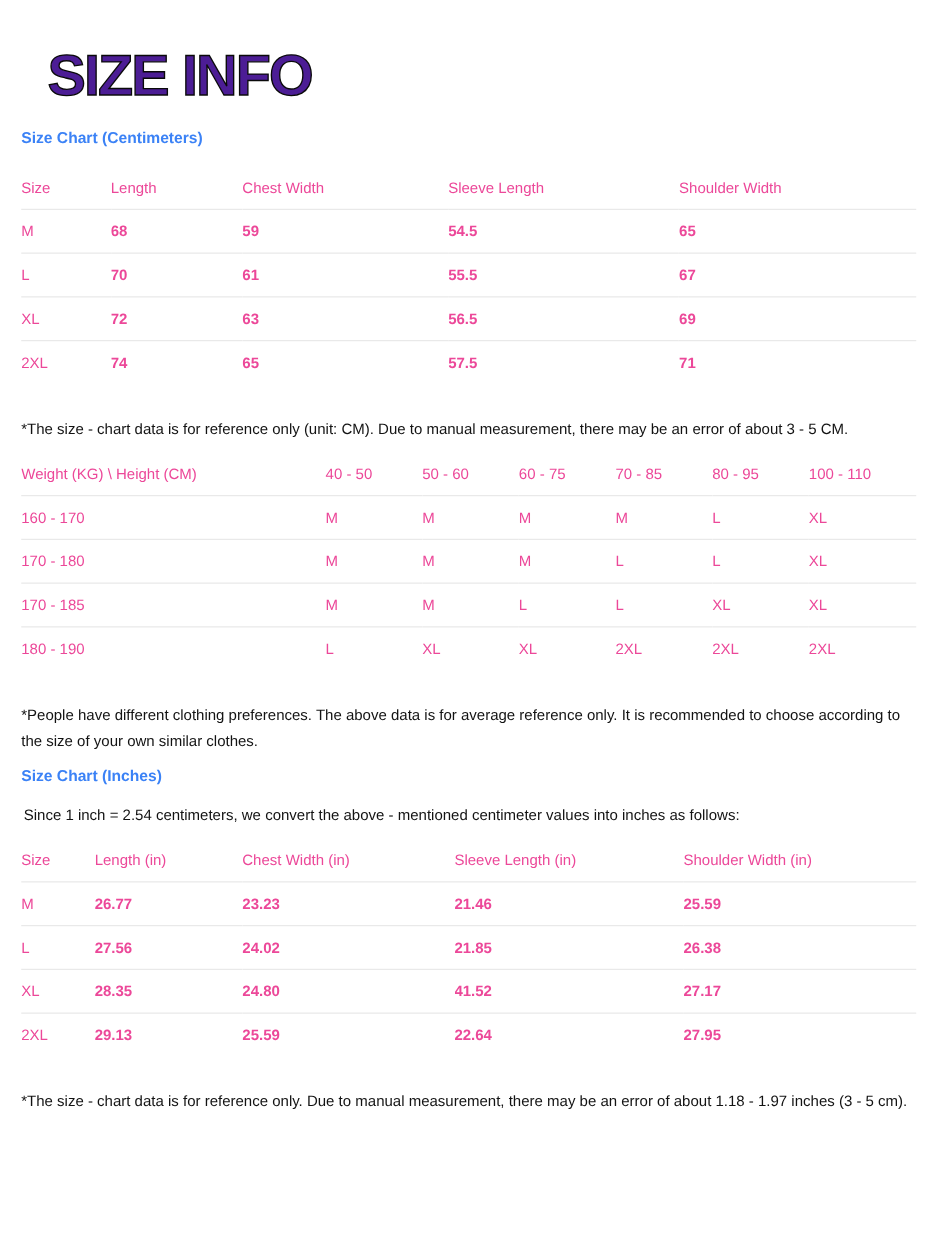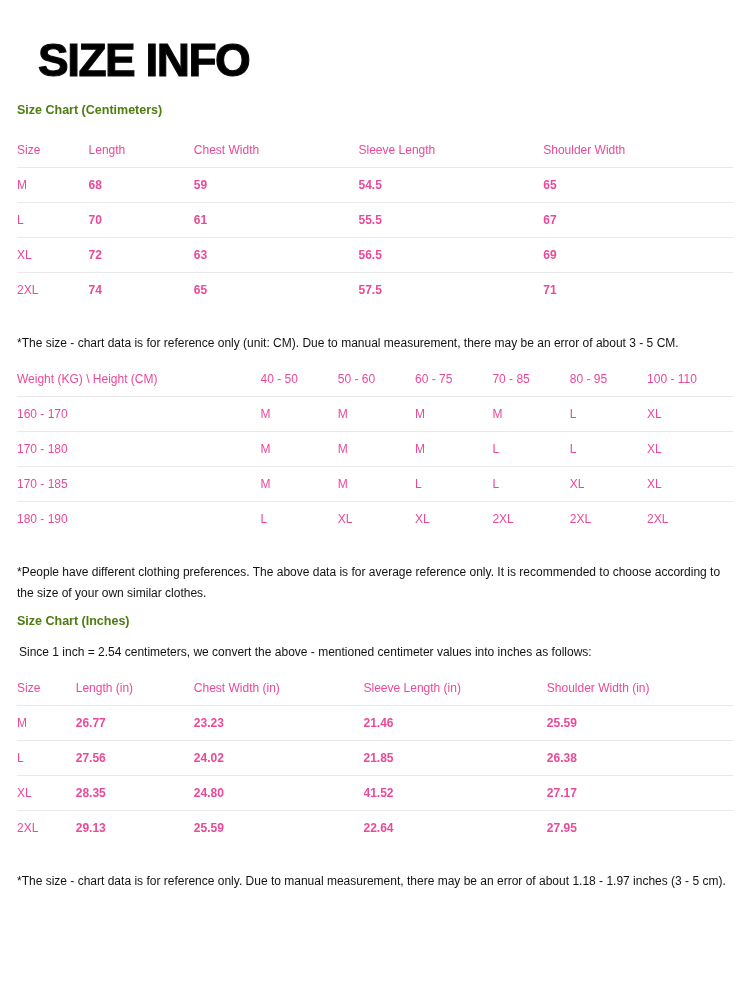--- a/index.html
+++ b/index.html
@@ -13,29 +13,29 @@
   }
   .page { padding: 0 17px 45px 17px; }
 
   .page-title {
     margin: 36px 0 0 0;
     padding-left: 21px;
     font-size: 46px;
     line-height: 1.08;
     font-weight: 700;
     letter-spacing: -1.5px;
-    color: #000000;
+    color: #4c1d95;
     -webkit-text-stroke: 1.1px #0a0a0a;
   }
 
   .section-heading {
     margin: 17px 0 0 0;
     font-size: 12.5px;
     font-weight: 700;
-    color: #4d7c0f;
+    color: #3b82f6;
   }
   .section-heading.inches { margin-top: 10px; }
 
   table {
     width: 100%;
     border-collapse: collapse;
     table-layout: fixed;
     font-size: 12px;
     color: #ec4899;
   }

